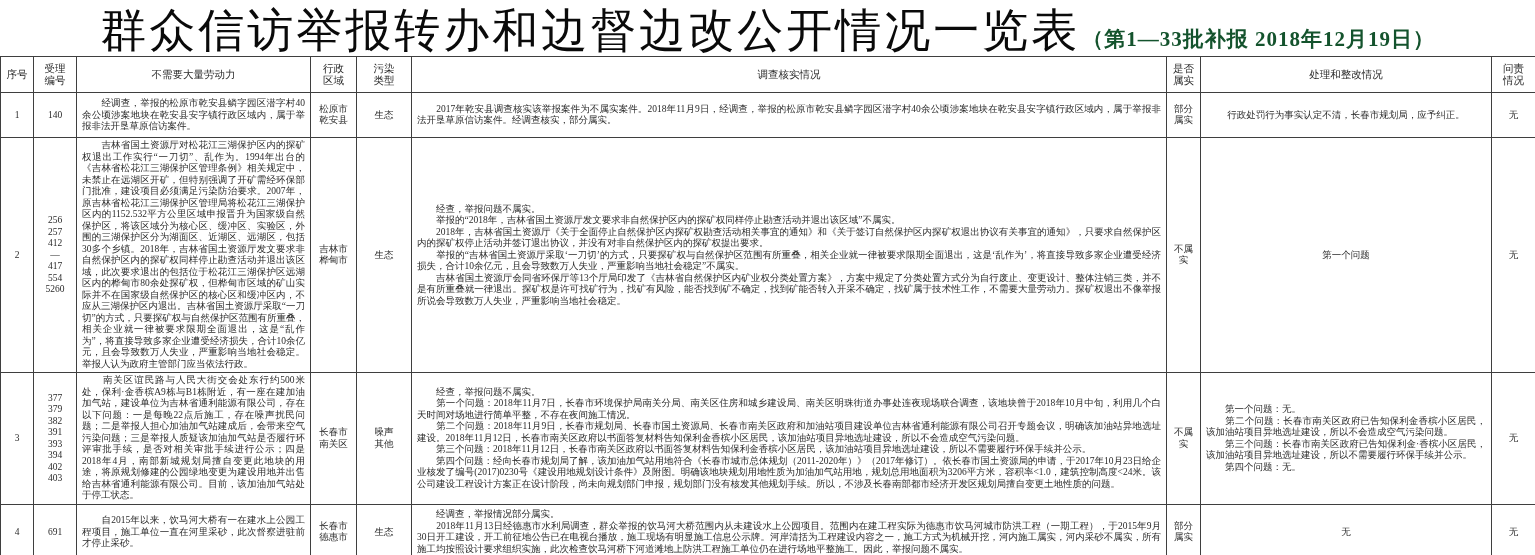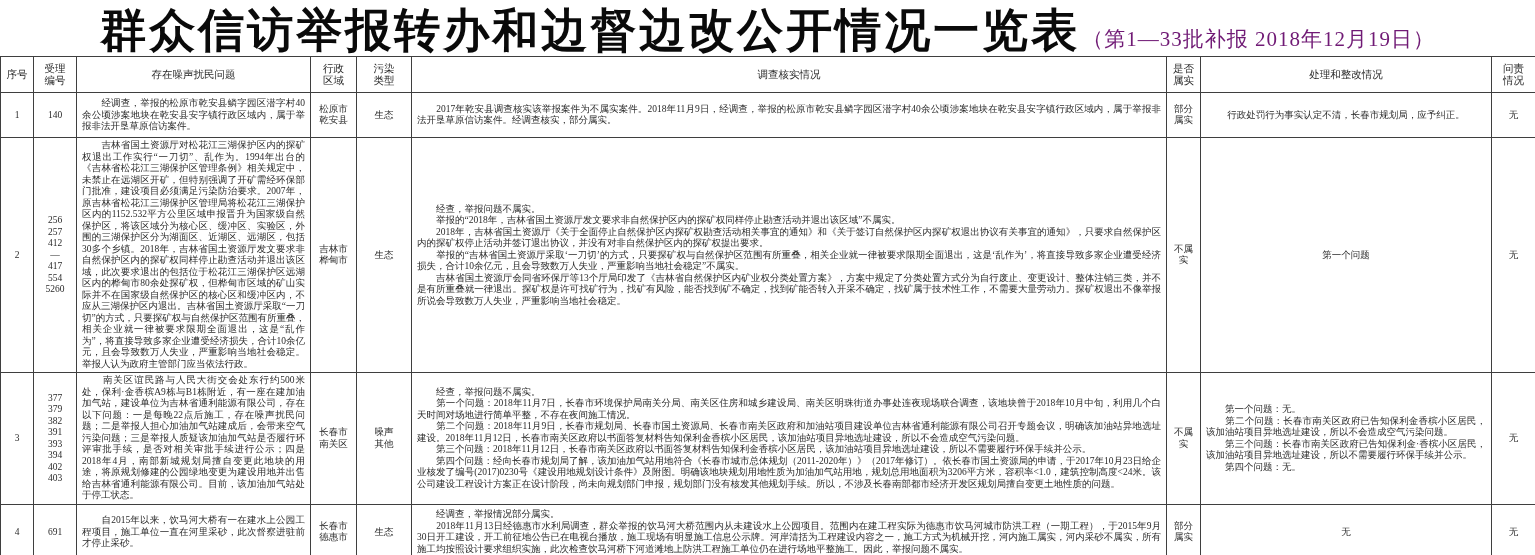--- a/index.html
+++ b/index.html
@@ -13,31 +13,31 @@
   }
   .title-row {
     display: flex;
     justify-content: center;
     align-items: baseline;
     padding: 6px 0 2px 0;
     white-space: nowrap;
   }
   .title-main {
     font-family: "Liberation Sans", "DejaVu Sans", sans-serif;
-    font-weight: 700;
+    font-weight: 400;
     font-size: 46px;
     letter-spacing: 3px;
     color: #0a0a0a;
     line-height: 1.05;
   }
   .title-sub {
-    font-weight: normal;
+    font-weight: bold;
     font-size: 21px;
     letter-spacing: 1px;
-    color: #701a75;
+    color: #14532d;
     margin-left: 2px;
   }
   table.report {
     width: 1535px;
     table-layout: fixed;
     border-collapse: collapse;
   }
   table.report th, table.report td {
     border: 1px solid #3f3f3f;
     font-size: 9.5px;
@@ -80,21 +80,21 @@
       <col style="width:755px">
     <col style="width:34px">
       <col style="width:291px">
       <col style="width:44px">
   </colgroup>
   <thead>
     <tr>
       <th>序号</th>
       <th>受理
 编号</th>
-      <th>存在噪声扰民问题</th>
+      <th>不需要大量劳动力</th>
       <th>行政
 区域</th>
       <th>污染
 类型</th>
       <th>调查核实情况</th>
       <th>是否
 属实</th>
       <th>处理和整改情况</th>
       <th>问责
 情况</th>

